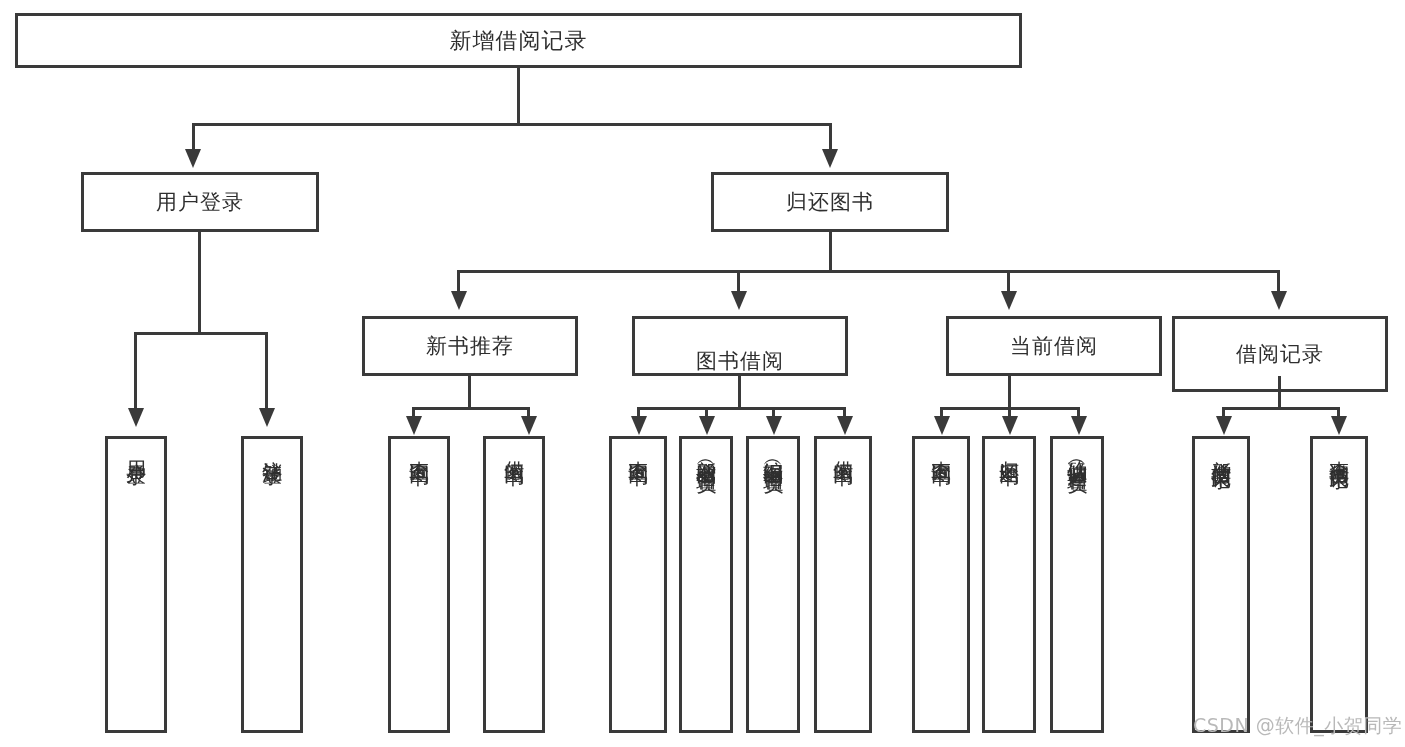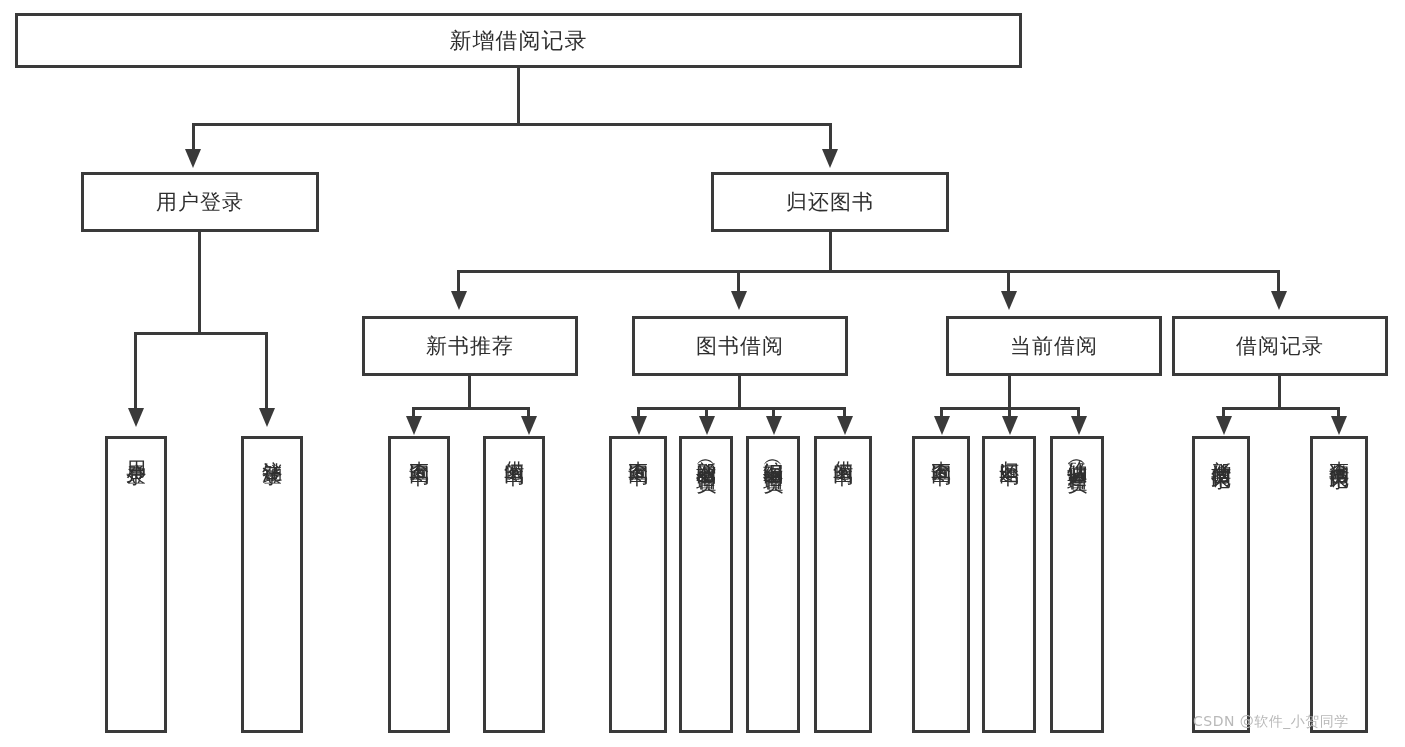--- a/index.html
+++ b/index.html
@@ -77,21 +77,21 @@
     height: 0;
     border-left: 8px solid transparent;
     border-right: 8px solid transparent;
     border-top: 19px solid #3a3a3a;
   }
 
   
   .watermark {
     position: absolute;
     color: #b9b9b9;
-    font-size: 14px;
+    font-size: 19px;
     white-space: nowrap;
     letter-spacing: 0.5px;
     pointer-events: none;
   }
 </style>
 </head>
 <body>
 
 <div id="canvas">
 
@@ -135,27 +135,27 @@
 
   <div class="vline" style="left:1007px; top:270px; width:3px; height:22px;"></div>
   <div class="arrow" style="left:1001px; top:291px;"></div>
 
   <div class="vline" style="left:1277px; top:270px; width:3px; height:22px;"></div>
   <div class="arrow" style="left:1271px; top:291px;"></div>
 
   <div class="node branch" style="left:362px; top:316px; width:216px; height:60px;justify-content:center;">
     <span class="label">新书推荐</span>
   </div>
-  <div class="node branch" style="left:632px; top:316px; width:216px; height:60px;">
+  <div class="node branch" style="left:632px; top:316px; width:216px; height:60px;align-items:flex-end;">
     <span class="label">图书借阅</span>
   </div>
   <div class="node branch" style="left:902px; top:316px; width:216px; height:60px;margin-left:44px;">
     <span class="label">当前借阅</span>
   </div>
-  <div class="node branch" style="left:1172px; top:316px; width:216px; height:60px;">
+  <div class="node branch" style="left:1172px; top:316px; width:216px; height:76px;">
     <span class="label">借阅记录</span>
   </div>
 
   <div class="vline" style="left:468px; top:376px; width:3px; height:31px;"></div>
   <div class="hline" style="left:412px; top:407px; width:118px; height:3px;"></div>
   <div class="vline" style="left:412px; top:407px; width:3px; height:10px;"></div>
   <div class="arrow" style="left:406px; top:416px;"></div>
   <div class="vline" style="left:527px; top:407px; width:3px; height:10px;"></div>
   <div class="arrow" style="left:521px; top:416px;"></div>
 

